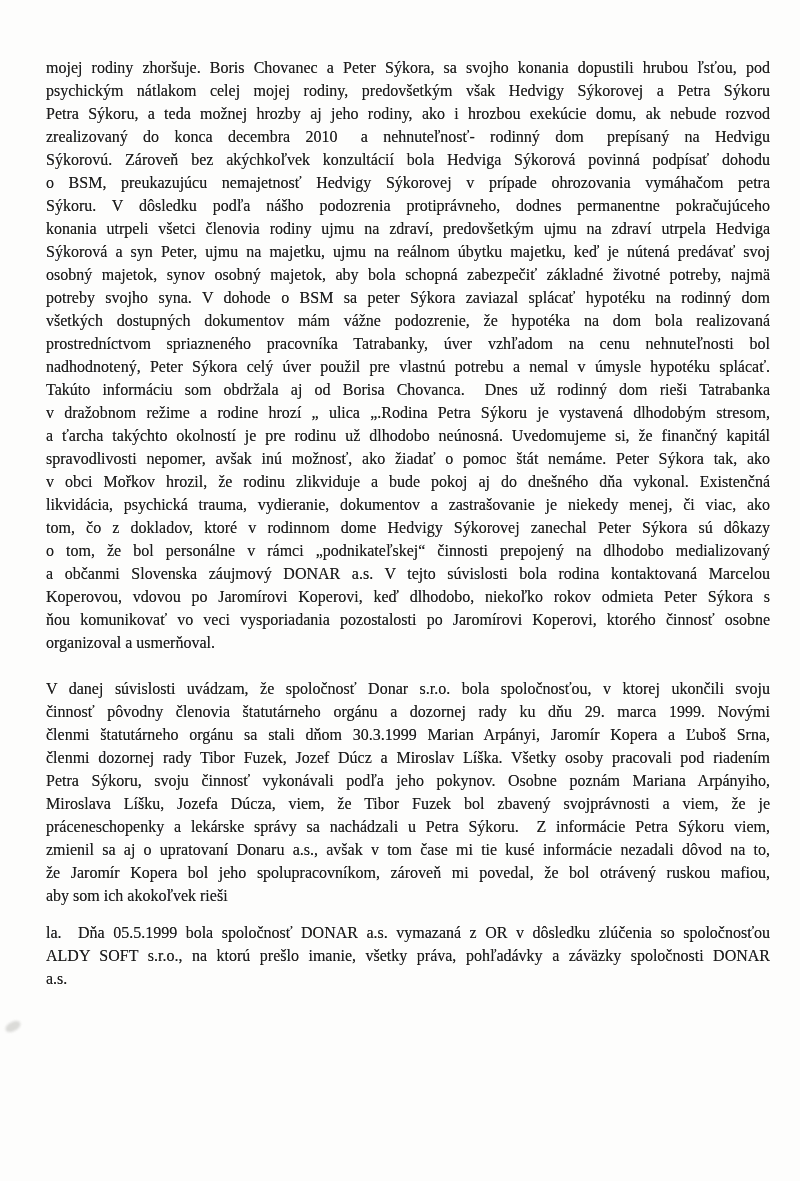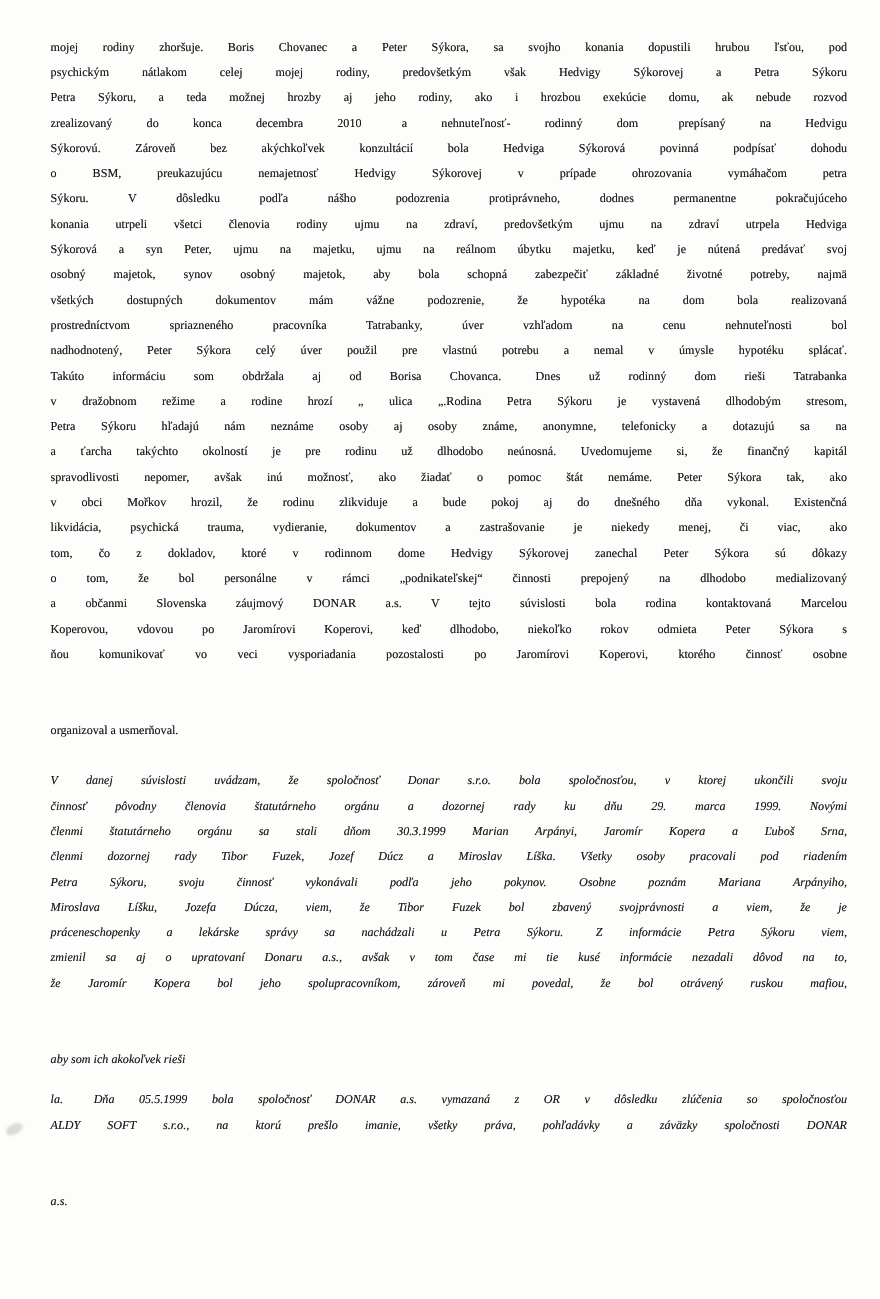--- a/index.html
+++ b/index.html
@@ -9,47 +9,45 @@
   }
   body {
     width: 800px;
     height: 1181px;
     background: #fdfdfc;
     position: relative;
     overflow: hidden;
   }
   .page {
     position: absolute;
-    top: 32px;
+    top: 56px;
     left: 46px;
     width: 724px;
     font-family: "Liberation Serif", "DejaVu Serif", serif;
-    font-size: 11px;
+    font-size: 16px;
     line-height: 23px;
     color: #1c1c1c;
     text-shadow: 0 0 0.4px rgba(0,0,0,0.55);
   }
   .paragraph {
     margin: 0;
   }
   .paragraph + .paragraph {
     margin-top: 23px;
-    font-style: italic;
   }
   .paragraph:nth-child(3) {
     margin-top: 14px;
   }
   .line {
     text-align: justify;
     text-align-last: justify;
     min-height: 23px;
   }
   .line.last {
     text-align-last: left;
-    margin-top: 46px;
   }
   .scan-artifact {
     position: absolute;
     left: 5px;
     top: 1022px;
     width: 16px;
     height: 9px;
     background: rgba(178,178,172,0.45);
     border-radius: 45%;
     transform: rotate(-28deg);
@@ -67,26 +65,26 @@
         <div class="line">mojej rodiny zhoršuje. Boris Chovanec a Peter Sýkora, sa svojho konania dopustili hrubou ľsťou, pod</div>
         <div class="line">psychickým nátlakom celej mojej rodiny, predovšetkým však Hedvigy Sýkorovej a Petra Sýkoru</div>
         <div class="line">Petra Sýkoru, a teda možnej hrozby aj jeho rodiny, ako i hrozbou exekúcie domu, ak nebude rozvod</div>
         <div class="line">zrealizovaný do konca decembra 2010  a nehnuteľnosť- rodinný dom  prepísaný na Hedvigu</div>
         <div class="line">Sýkorovú. Zároveň bez akýchkoľvek konzultácií bola Hedviga Sýkorová povinná podpísať dohodu</div>
         <div class="line">o BSM, preukazujúcu nemajetnosť Hedvigy Sýkorovej v prípade ohrozovania vymáhačom petra</div>
         <div class="line">Sýkoru. V dôsledku podľa nášho podozrenia protiprávneho, dodnes permanentne pokračujúceho</div>
         <div class="line">konania utrpeli všetci členovia rodiny ujmu na zdraví, predovšetkým ujmu na zdraví utrpela Hedviga</div>
         <div class="line">Sýkorová a syn Peter, ujmu na majetku, ujmu na reálnom úbytku majetku, keď je nútená predávať svoj</div>
         <div class="line">osobný majetok, synov osobný majetok, aby bola schopná zabezpečiť základné životné potreby, najmä</div>
+        <div class="line">potreby svojho syna. V dohode o BSM sa peter Sýkora zaviazal splácať hypotéku na rodinný dom</div>
         <div class="line">všetkých dostupných dokumentov mám vážne podozrenie, že hypotéka na dom bola realizovaná</div>
         <div class="line">prostredníctvom spriazneného pracovníka Tatrabanky, úver vzhľadom na cenu nehnuteľnosti bol</div>
         <div class="line">nadhodnotený, Peter Sýkora celý úver použil pre vlastnú potrebu a nemal v úmysle hypotéku splácať.</div>
         <div class="line">Takúto informáciu som obdržala aj od Borisa Chovanca.  Dnes už rodinný dom rieši Tatrabanka</div>
         <div class="line">v dražobnom režime a rodine hrozí „ ulica „.Rodina Petra Sýkoru je vystavená dlhodobým stresom,</div>
-        <div class="line">Petra Sýkoru hľadajú nám neznáme osoby aj osoby známe, anonymne, telefonicky a dotazujú sa na</div>
         <div class="line">a ťarcha takýchto okolností je pre rodinu už dlhodobo neúnosná. Uvedomujeme si, že finančný kapitál</div>
         <div class="line">spravodlivosti nepomer, avšak inú možnosť, ako žiadať o pomoc štát nemáme. Peter Sýkora tak, ako</div>
         <div class="line">v obci Mořkov hrozil, že rodinu zlikviduje a bude pokoj aj do dnešného dňa vykonal. Existenčná</div>
         <div class="line">likvidácia, psychická trauma, vydieranie, dokumentov a zastrašovanie je niekedy menej, či viac, ako</div>
         <div class="line">tom, čo z dokladov, ktoré v rodinnom dome Hedvigy Sýkorovej zanechal Peter Sýkora sú dôkazy</div>
         <div class="line">o tom, že bol personálne v rámci „podnikateľskej“ činnosti prepojený na dlhodobo medializovaný</div>
         <div class="line">a občanmi Slovenska záujmový DONAR a.s. V tejto súvislosti bola rodina kontaktovaná Marcelou</div>
         <div class="line">Koperovou, vdovou po Jaromírovi Koperovi, keď dlhodobo, niekoľko rokov odmieta Peter Sýkora s</div>
         <div class="line">ňou komunikovať vo veci vysporiadania pozostalosti po Jaromírovi Koperovi, ktorého činnosť osobne</div>
         <div class="line last">organizoval a usmerňoval.</div>

